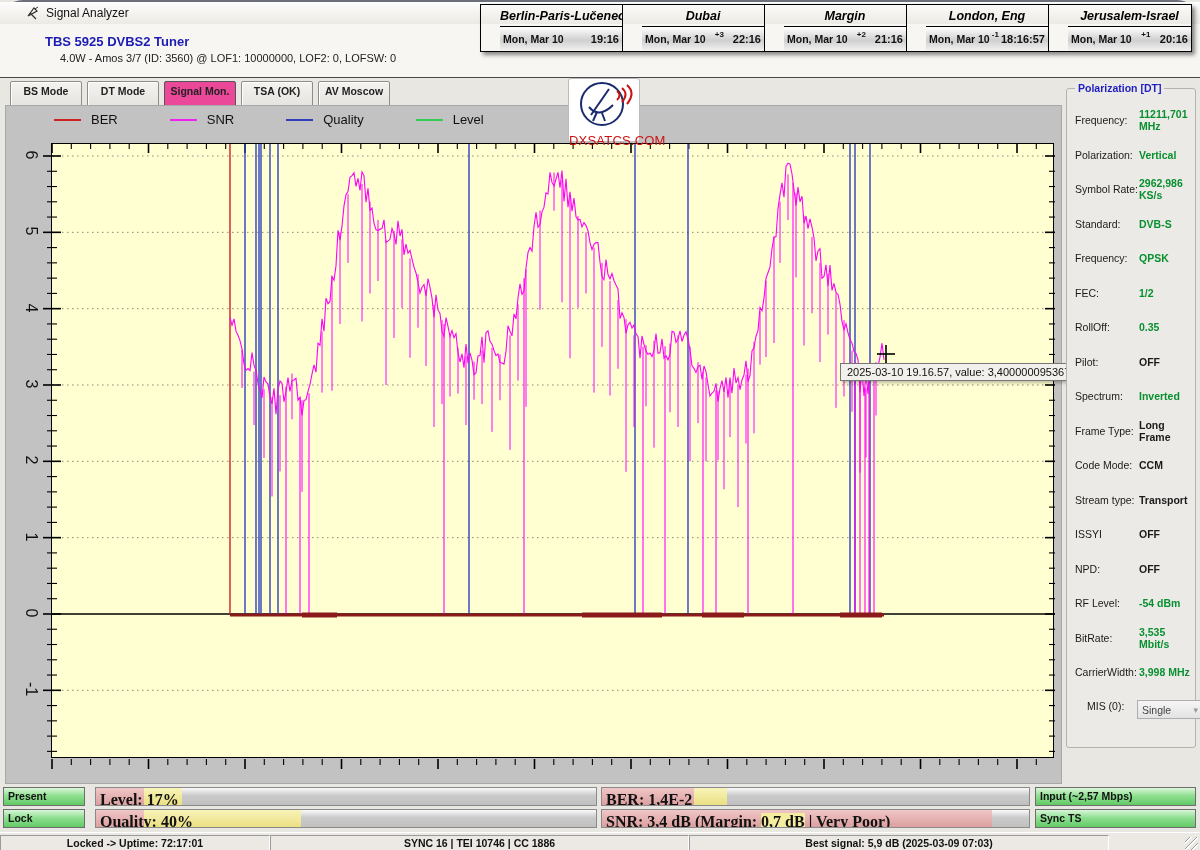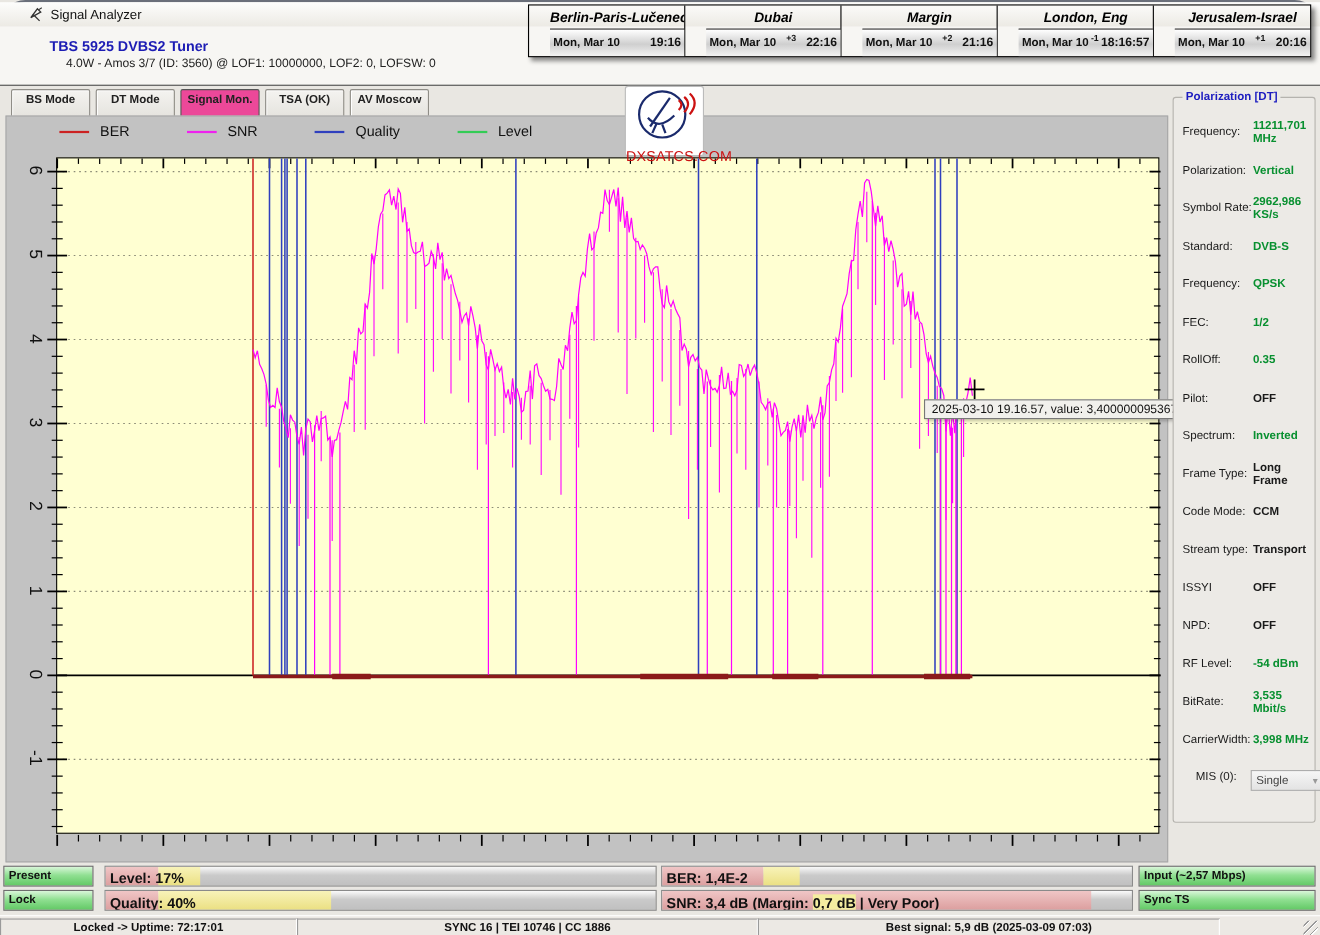--- a/index.html
+++ b/index.html
@@ -59,21 +59,21 @@
   .mis-select { width:66px; height:19px; background:linear-gradient(#f6f6f6,#e3e3e3); border:1px solid #adadad; font-size:10.5px; color:#444; display:flex; align-items:center; justify-content:space-between; padding:0 4px; cursor:pointer; }
   .mis-chevron { color:#999; font-size:9px; }
 
   
   .status-area { position:absolute; left:0; top:784px; width:100%; height:46px; }
   .badge { position:absolute; height:19px; background:linear-gradient(#d9f6d9,#90e092 45%,#63c966); border:1px solid #6d6d6d; font-size:10.5px; font-weight:bold; color:#111; padding:2px 0 0 4px; }
   .bar { position:absolute; height:19px; background:linear-gradient(#fafafa,#cacaca 45%,#c0c0c0); border:1px solid #8a8a8a; overflow:hidden; }
   .fill { position:absolute; top:0; bottom:0; }
   .fill.pink { background:linear-gradient(#f0c6c6,#dc9f9f); }
   .fill.yellow { background:linear-gradient(#f8f3b9,#ebe083); }
-  .bar-label { position:absolute; left:4px; top:2.5px; font-size:13px; font-weight:bold; color:#111; white-space:nowrap; z-index:2; }
+  .bar-label { position:absolute; left:4px; top:2.5px; font-size:16px; font-weight:bold; color:#111; white-space:nowrap; z-index:2;font-family:Liberation Serif, serif; }
   .hl-yellow { background:#f4eda0; }
 
   
   .statusbar { position:absolute; left:0; top:830px; width:100%; height:20px; background:#ece9e4; border-top:1px solid #fff; display:flex; }
   .sb-seg { height:16px; margin-top:2px; border:1px solid; border-color:#9a9a9a #ffffff #ffffff #9a9a9a; font-size:10.5px; font-weight:bold; color:#111;
     display:flex; align-items:center; justify-content:center; }
   .resize-grip { position:absolute; right:2px; bottom:2px; width:13px; height:13px;
     background:repeating-linear-gradient(135deg, transparent 0 3px, #9a9a9a 3px 4px, #fff 4px 5px); }
 </style>
 </head>

